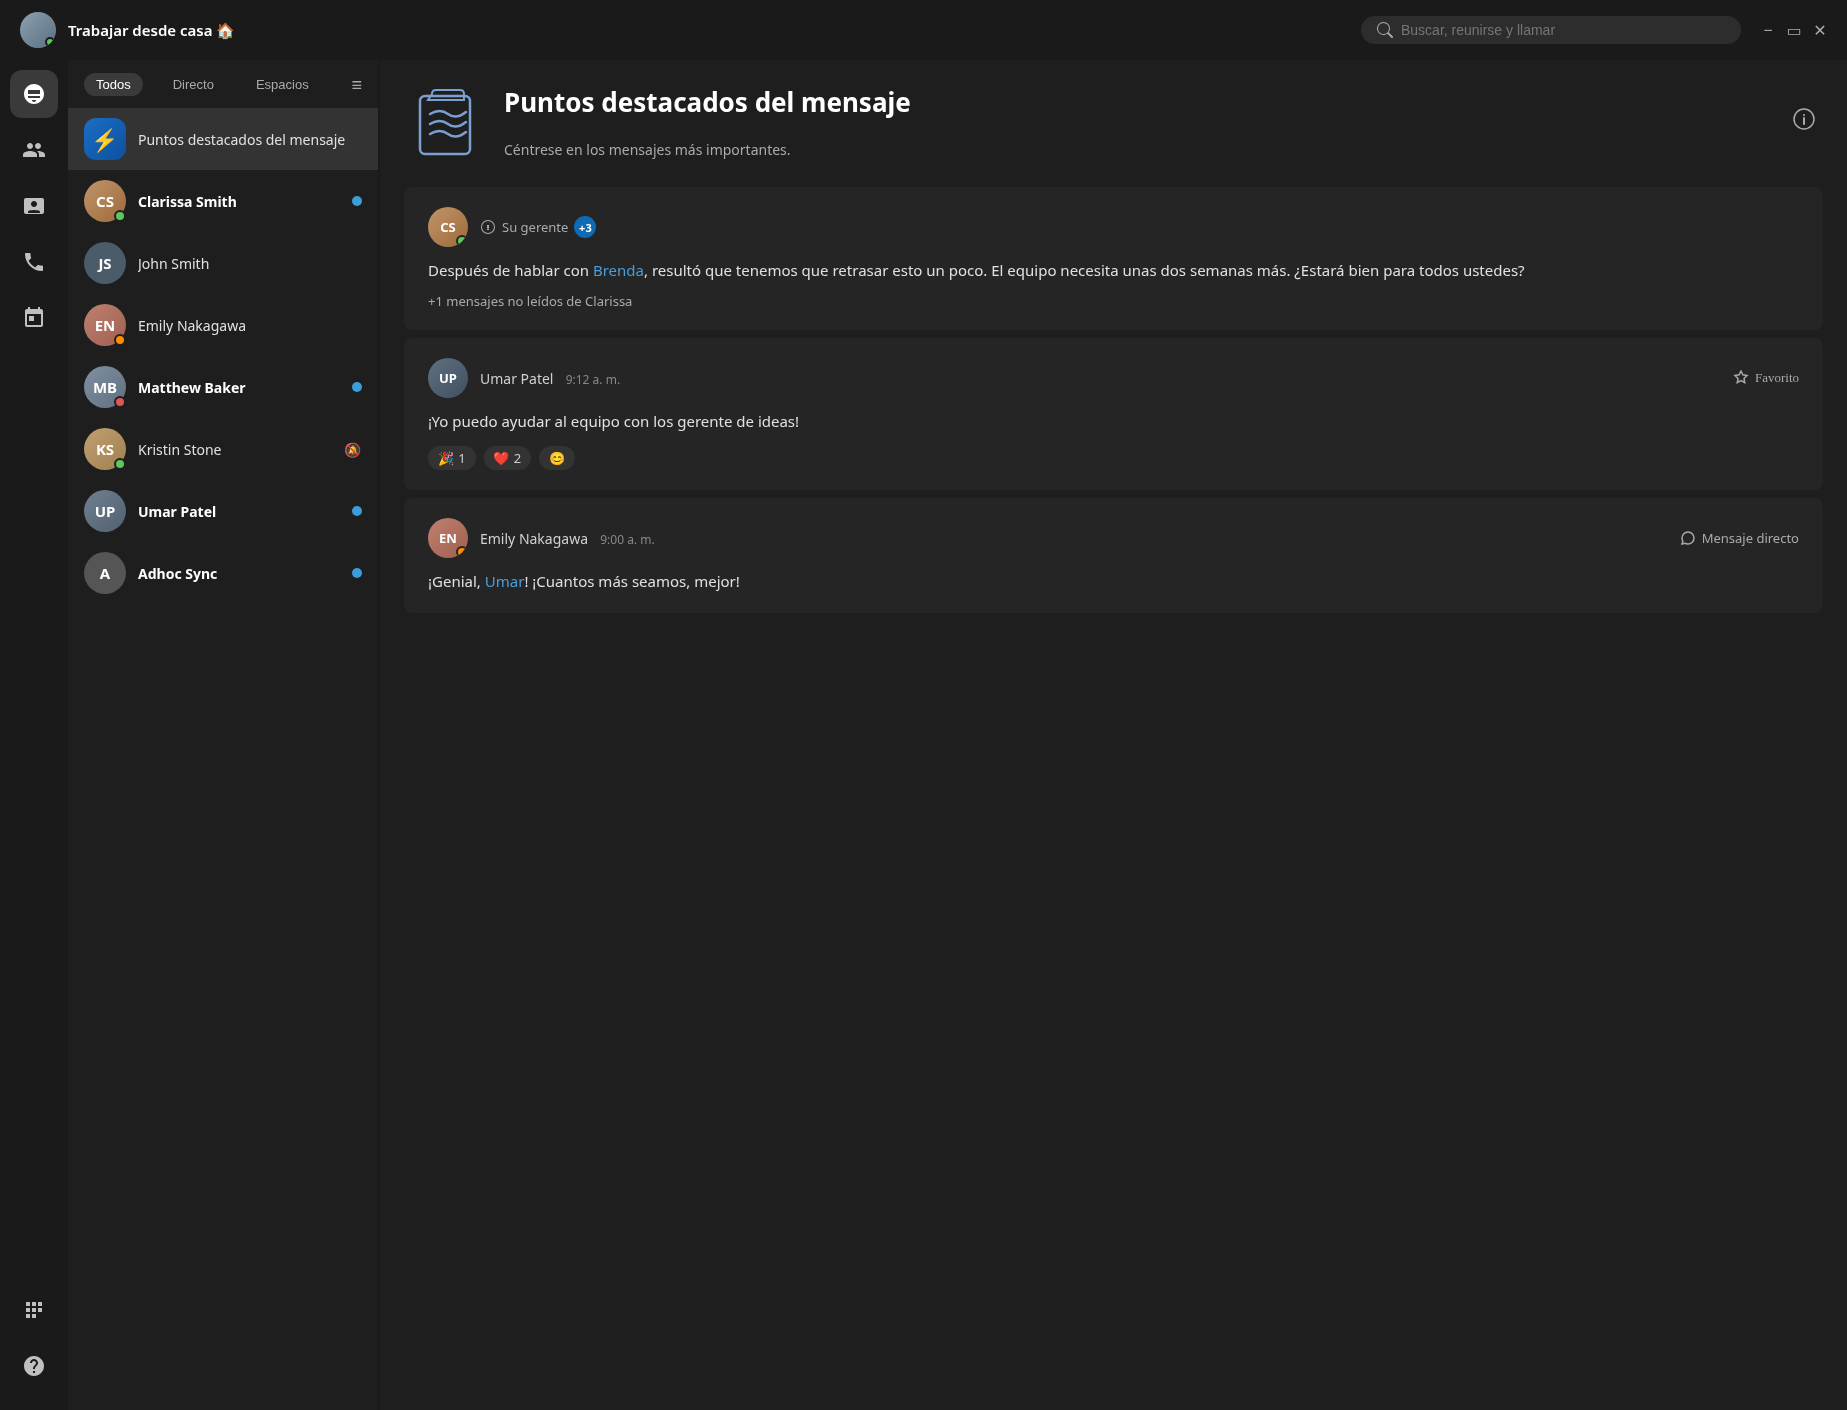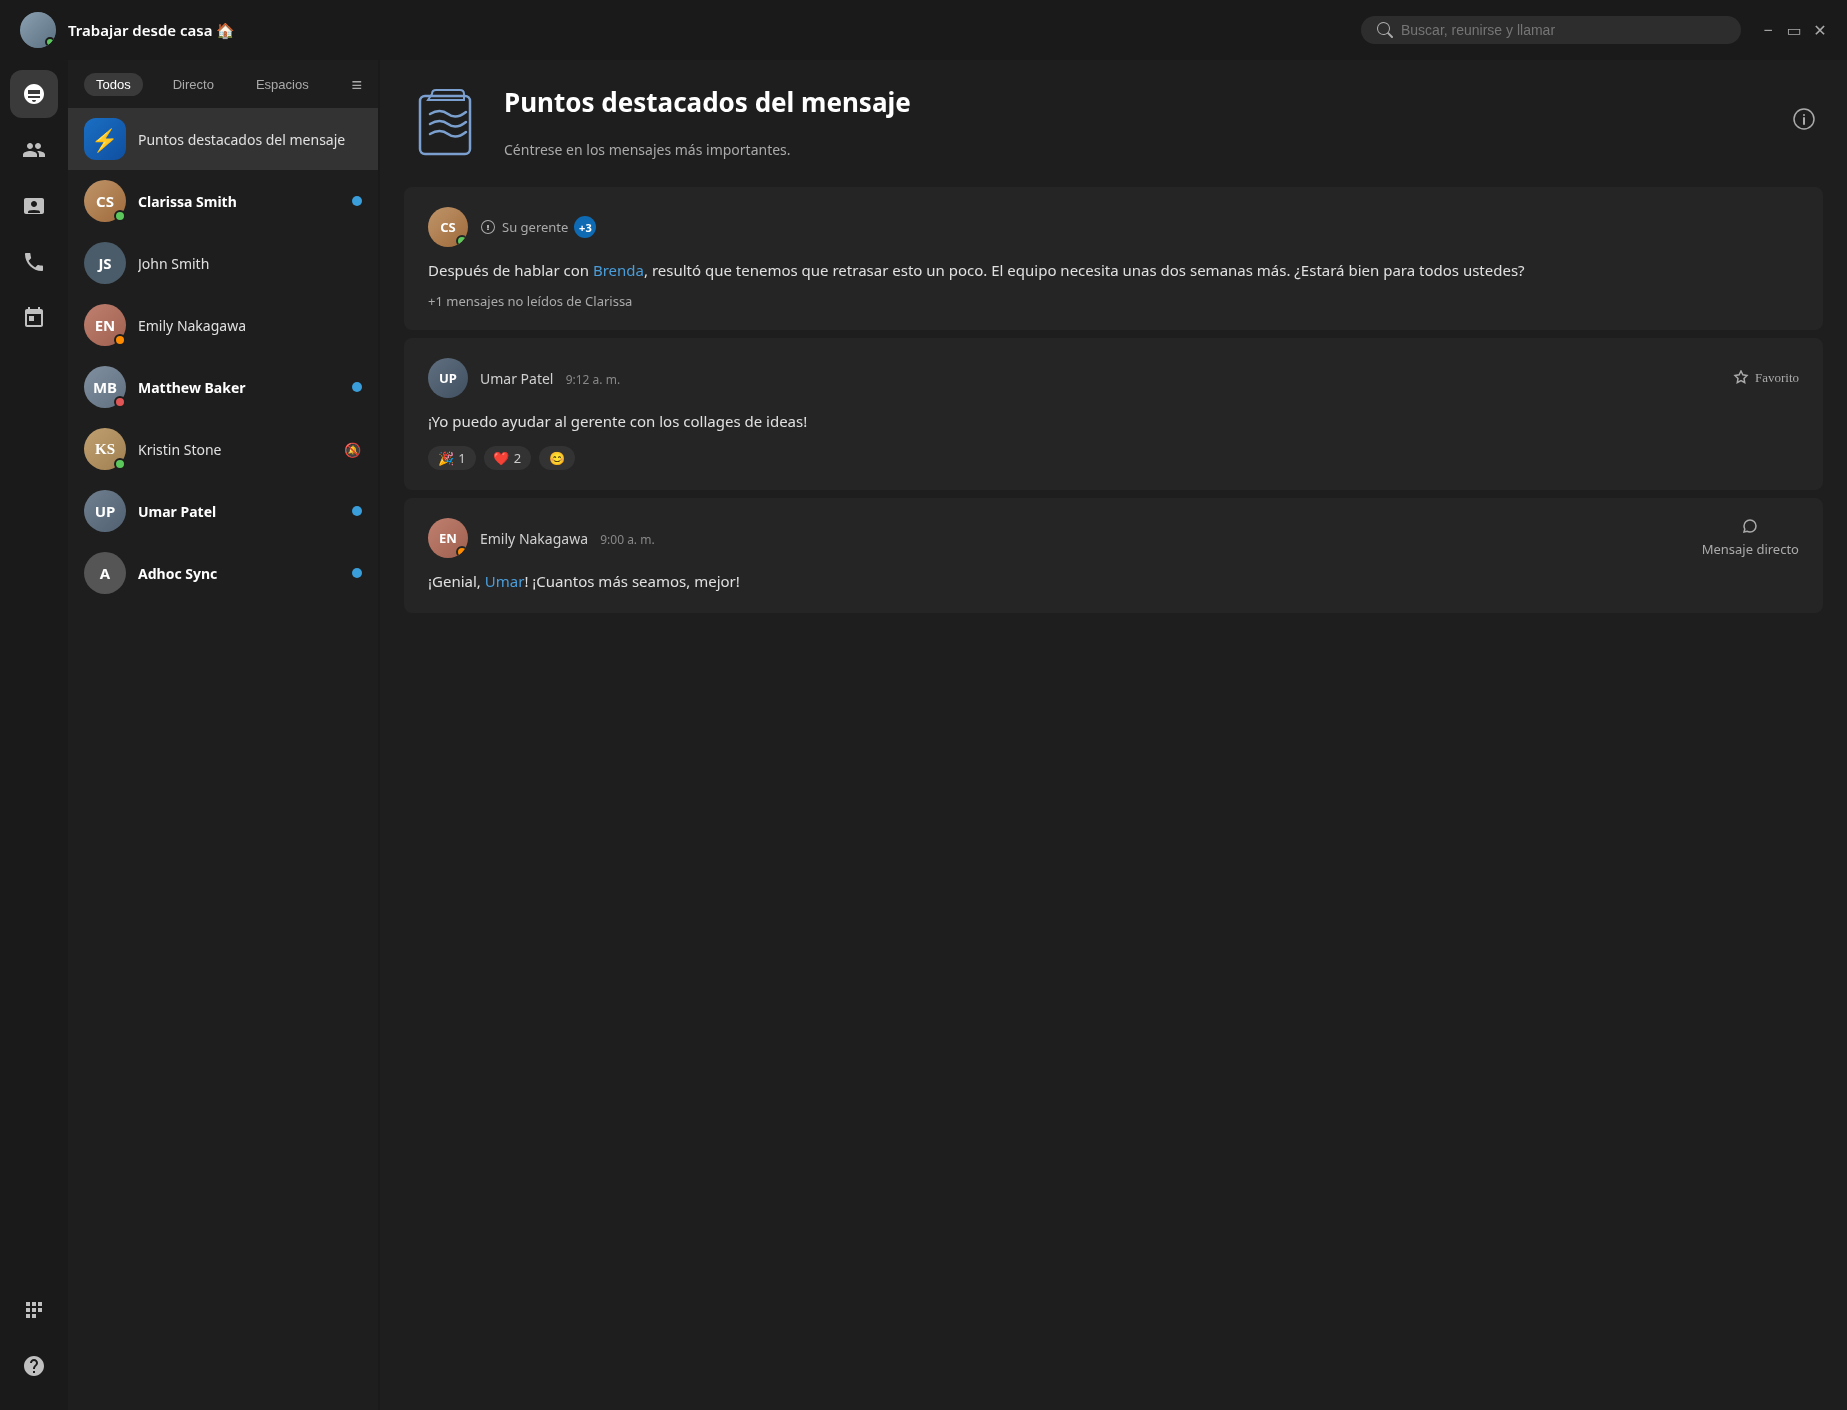--- a/index.html
+++ b/index.html
@@ -390,29 +390,28 @@
       cursor: pointer;
       font-family: Liberation Serif, serif;
     }
     .direct-msg-btn {
       display: flex;
       align-items: center;
       gap: 6px;
       color: #aaa;
       font-size: 13px;
       cursor: pointer;
-      flex-direction: column;
     }
 
     
     .avatar-clarissa { background: linear-gradient(135deg, #c0956a, #9e6a3a); }
     .avatar-john { background: #4a5c6a; }
     .avatar-emily { background: linear-gradient(135deg, #c08070, #a06050); }
     .avatar-matthew { background: linear-gradient(135deg, #8090a0, #607080); }
-    .avatar-kristin { background: linear-gradient(135deg, #c0a070, #a08050); font-family: Liberation Serif, serif; }
+    .avatar-kristin { background: linear-gradient(135deg, #c0a070, #a08050); }
     .avatar-umar { background: linear-gradient(135deg, #708090, #506070); }
     .avatar-adhoc { background: #555; }
     .avatar-umar-msg { background: linear-gradient(135deg, #607080, #405060); }
     .avatar-emily-msg { background: linear-gradient(135deg, #c08070, #a06050); }
 
     .avatar-initials {
       width: 100%;
       height: 100%;
       display: flex;
       align-items: center;
@@ -663,21 +662,21 @@
             <span class="message-sender">Umar Patel</span>
             <span class="message-time">9:12 a. m.</span>
           </div>
           <div class="favorite-btn">
             <svg width="16" height="16" viewBox="0 0 16 16" fill="none" stroke="#aaa" stroke-width="1.5">
               <path d="M8 1l1.854 3.757L14 5.528l-3 2.924.708 4.128L8 10.597 4.292 12.58 5 8.452 2 5.528l4.146-.771L8 1z"></path>
             </svg>
             <span>Favorito</span>
           </div>
         </div>
-        <div class="message-body">¡Yo puedo ayudar al gerente con los collages de ideas!</div>
+        <div class="message-body">¡Yo puedo ayudar al equipo con los gerente de ideas!</div>
         <div class="reactions">
           <div class="reaction-pill">
             <span>🎉</span>
             <span>1</span>
           </div>
           <div class="reaction-pill">
             <span>❤️</span>
             <span>2</span>
           </div>
           <div class="reaction-pill">

